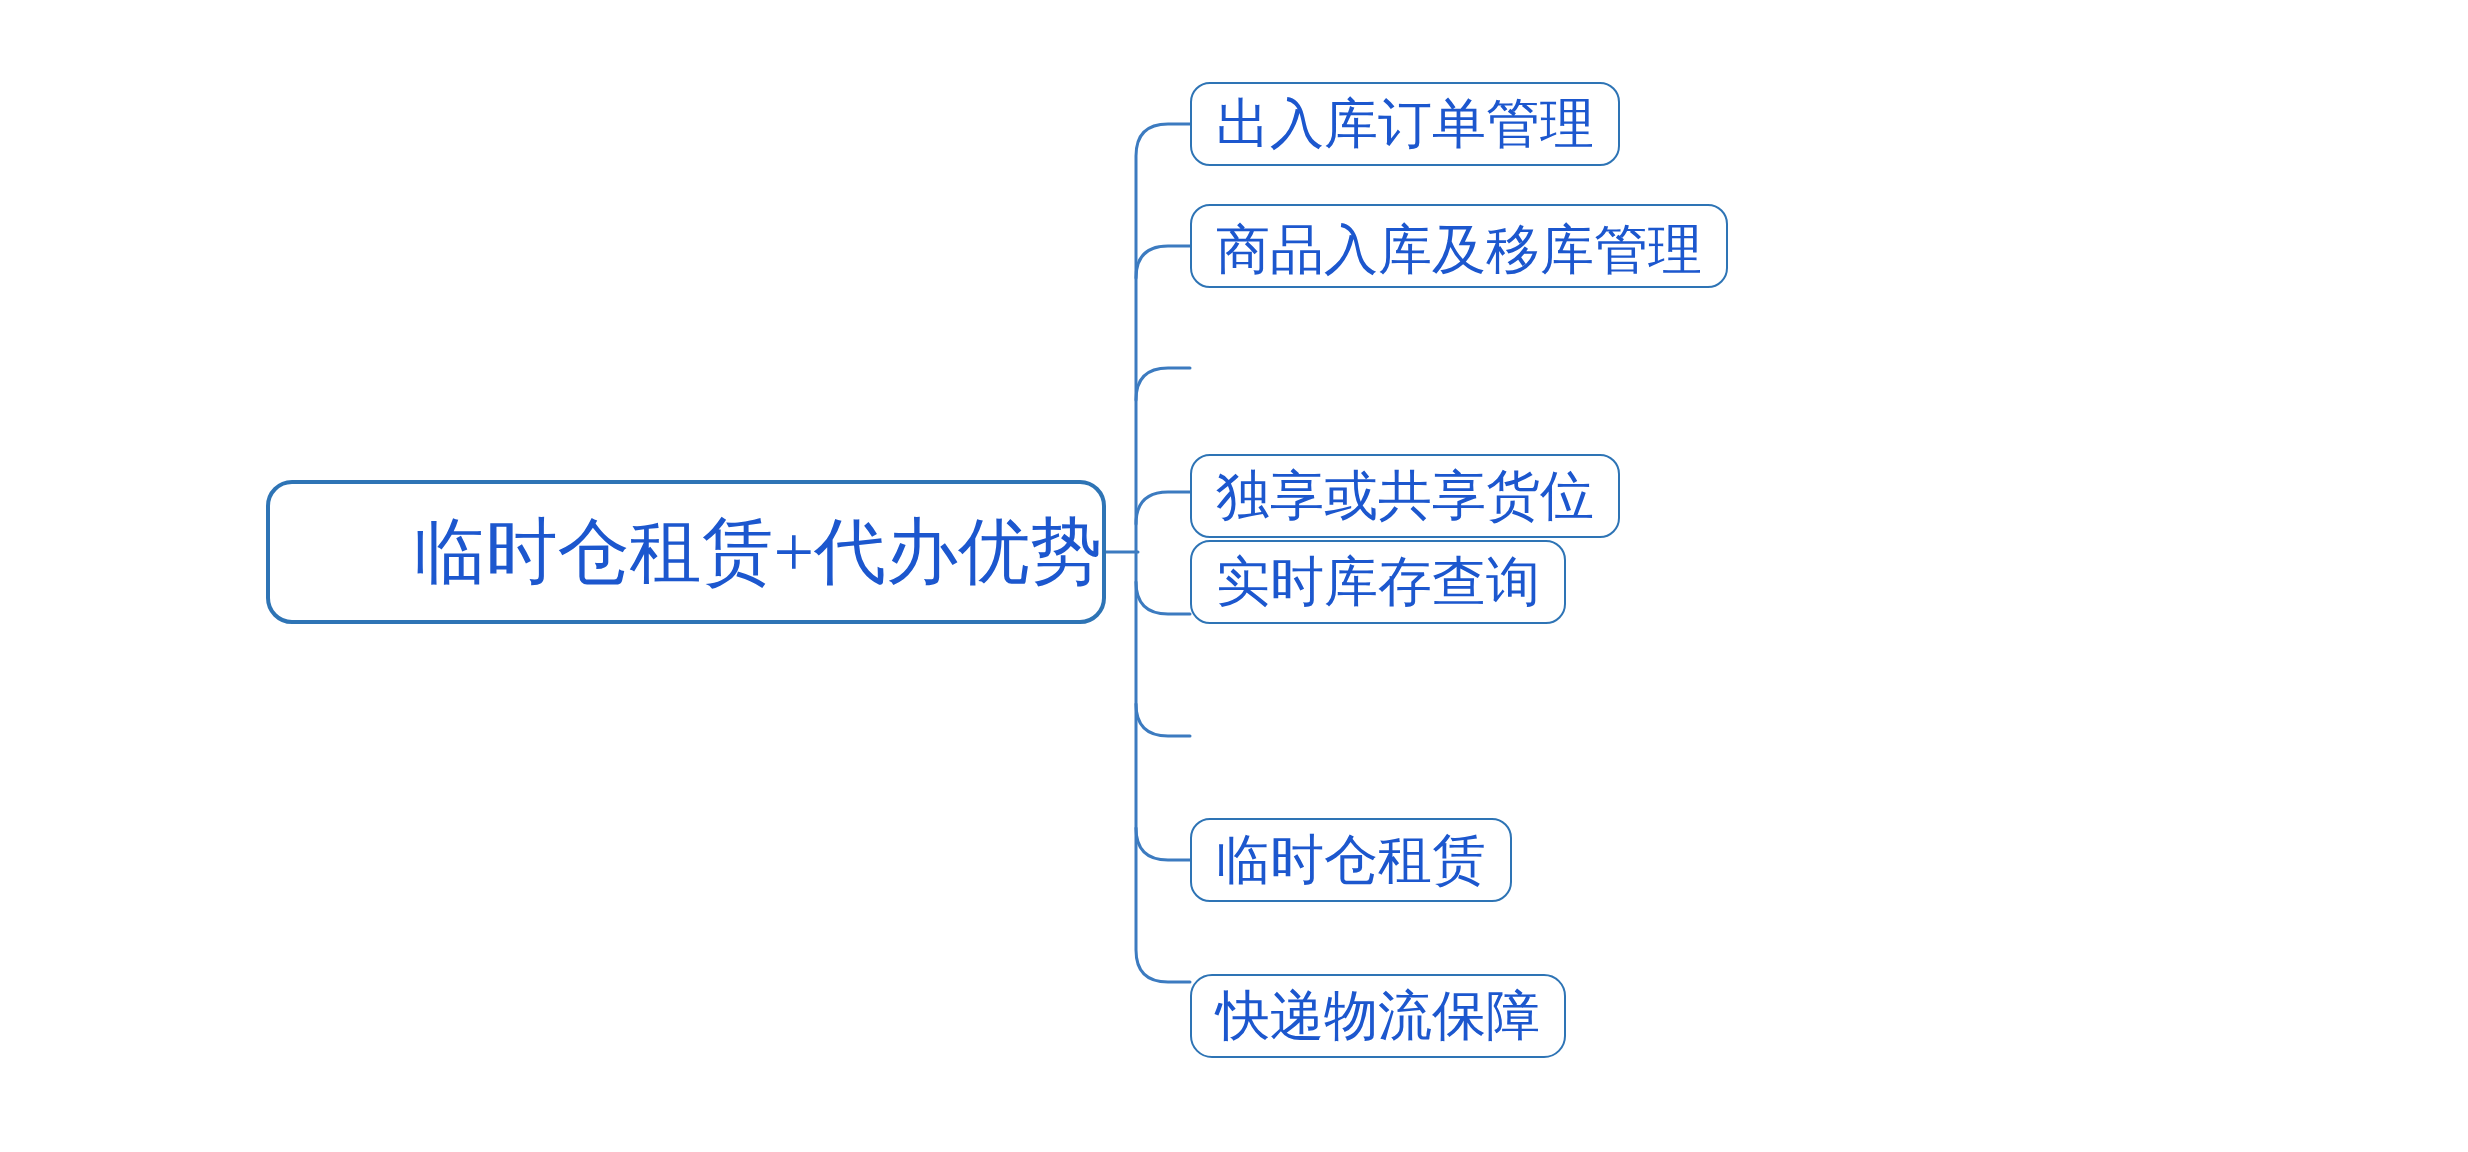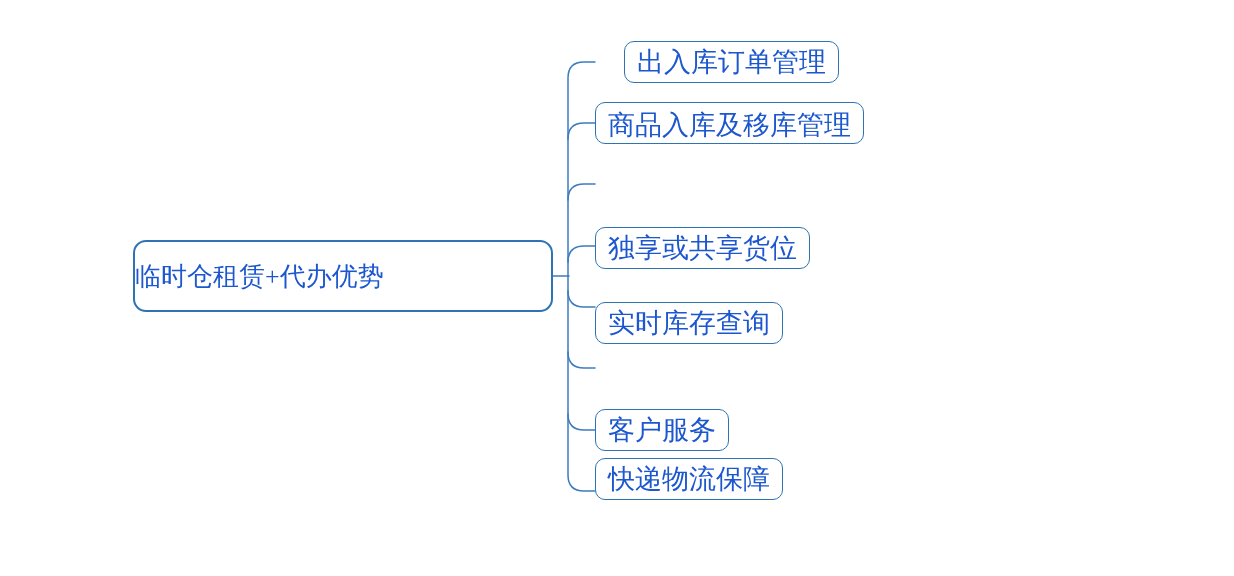--- a/index.html
+++ b/index.html
@@ -37,39 +37,39 @@
     align-items: center;
     white-space: nowrap;
   }
   .node-root {
     left: 133px;
     top: 240px;
     width: 420px;
     height: 72px;
     border: 2px solid #2e74b5;
     border-radius: 13px;
-    justify-content: flex-start;
-    font-size: 26px;
+    justify-content: flex-end;
+    font-size: 36px;
   }
   .node-child {
     left: 595px;
     height: 42px;
     border: 1.5px solid #2e74b5;
     border-radius: 10px;
     padding: 0 12px;
     font-size: 27px;
   }
-  .child-0 { top: 41px; margin-left: 29px; }
+  .child-0 { top: 41px; }
   .child-1 { top: 102px; align-items: flex-end; }
   .child-2 { top: 163px; }
   .child-3 { top: 227px; justify-content: center; }
-  .child-4 { top: 302px; }
+  .child-4 { top: 270px; }
   .child-5 { top: 347px; }
   .child-6 { top: 409px; }
-  .child-7 { top: 458px; }
+  .child-7 { top: 487px; border-radius: 11px; }
 </style>
 </head>
 <body>
 
 <div class="canvas">
 
   <svg class="connector-svg" viewBox="0 0 1234 576" xmlns="http://www.w3.org/2000/svg">
     <path d="M553 276 H569"></path>
     <path d="M595 62 H584 Q568 62 568 78 V475 Q568 491 584 491 H595"></path>
     <path d="M595 123 H584 Q568 123 568 139"></path>
@@ -90,19 +90,19 @@
   <div class="node node-child child-1">
     <span>商品入库及移库管理</span>
   </div>
   <div class="node node-child child-3">
     <span>独享或共享货位</span>
   </div>
   <div class="node node-child child-4">
     <span>实时库存查询</span>
   </div>
   <div class="node node-child child-6">
-    <span>客户服务</span>
+    <span>临时仓租赁</span>
   </div>
   <div class="node node-child child-7">
     <span>快递物流保障</span>
   </div>
 
 </div>
 
 </body></html>

